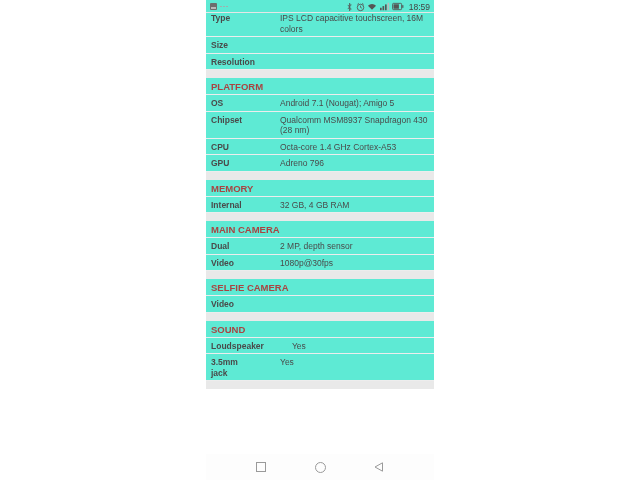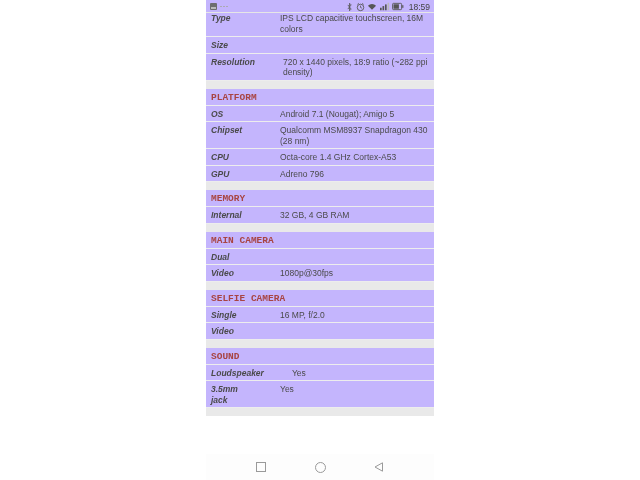--- a/index.html
+++ b/index.html
@@ -14,21 +14,21 @@
   * { box-sizing: border-box; }
   html, body { margin: 0; padding: 0; }
   body {
     width: 640px; height: 480px; overflow: hidden;
     background: var(--bg);
     font-family: "Liberation Sans", sans-serif;
   }
   .canvas { width: 640px; height: 480px; position: relative; }
   .phone {
     width: 228px; height: 480px; margin: 0 auto;
-    background: #c4b5fd; display: flex; flex-direction: column; overflow: hidden;
+    background: #5eead4; display: flex; flex-direction: column; overflow: hidden;
   }
 
   
   .statusbar {
     flex: 0 0 13px; height: 13px;
     display: flex; align-items: center; justify-content: space-between;
     padding: 1px 4px 0 4px;
     border-bottom: 1px solid #e6e6e6;
     color: var(--statusbar_fg);
   }
@@ -38,24 +38,24 @@
   .sb-dots { display: flex; gap: 1.5px; }
   .sb-dots i { width: 1.5px; height: 1.5px; background: #a9a9a9; border-radius: 50%; display:block; }
   .sb-right { display: flex; align-items: center; gap: 2.5px; }
   .sb-right svg { display: block; }
   .sb-time { font-size: 8.5px; color: #444; margin-left: 2px; line-height: 10px; }
 
   
   .spec-table { flex: 1 1 auto; display: flex; flex-direction: column; font-size: 8.5px; color: var(--text); overflow: hidden; }
   .row { display: flex; align-items: flex-start; padding: 3px 4px 2px 5px; border-bottom: 1px solid var(--row_border); line-height: 10.5px; min-height: 15px; }
   .row.clipped { padding-top: 0; }
-  .row .lbl { flex: 0 0 57px; font-weight: bold; padding-right: 16px; font-style: italic; }
+  .row .lbl { flex: 0 0 57px; font-weight: bold; padding-right: 16px; }
   .row .val { flex: 1 1 auto; margin-left: 12px; }
   .sec-band { flex: 0 0 8px; height: 8px; background: var(--band); }
-  .sec-title { font-weight: bold; color: var(--header_red); font-size: 9.5px; line-height: 11px; padding: 3px 0 2px 5px; border-bottom: 1px solid var(--row_border); font-family: Liberation Mono, monospace; }
+  .sec-title { font-weight: bold; color: var(--header_red); font-size: 9.5px; line-height: 11px; padding: 3px 0 2px 5px; border-bottom: 1px solid var(--row_border); }
   .spacer { flex: 1 1 auto; background: #fff; }
 
   
   .navbar {
     flex: 0 0 26px; height: 26px; background: #fdfdfd;
     display: flex; align-items: center; justify-content: space-between;
     padding: 0 48px;
   }
   .nav-btn { display: flex; align-items: center; justify-content: center; width: 14px; height: 14px; }
   .nav-square { width: 10px; height: 10px; border: 1px solid var(--nav_icon); }
@@ -107,21 +107,20 @@
 
       <div class="row clipped">
         <div class="lbl">Type</div>
         <div class="val">IPS LCD capacitive touchscreen, 16M colors</div>
       </div>
       <div class="row">
         <div class="lbl">Size</div>
       </div>
       <div class="row">
         <div class="lbl">Resolution</div>
-        <div class="val">720 x 1440 pixels, 18:9 ratio (~282 ppi density)</div>
       </div>
 
       <div class="sec-band"></div>
       <div class="sec-title">PLATFORM</div>
       <div class="row">
         <div class="lbl">OS</div>
         <div class="val">Android 7.1 (Nougat); Amigo 5</div>
       </div>
       <div class="row">
         <div class="lbl">Chipset</div>
@@ -141,33 +140,30 @@
       <div class="row">
         <div class="lbl">Internal</div>
         <div class="val">32 GB, 4 GB RAM</div>
       </div>
 
       <div class="sec-band"></div>
       <div class="sec-title">MAIN CAMERA</div>
       <div class="row">
         <div class="lbl">Dual</div>
         <div class="val">
+          <div>2 MP, depth sensor</div>
         </div>
       </div>
       <div class="row">
         <div class="lbl">Video</div>
         <div class="val">1080p@30fps</div>
       </div>
 
       <div class="sec-band"></div>
       <div class="sec-title">SELFIE CAMERA</div>
-      <div class="row">
-        <div class="lbl">Single</div>
-        <div class="val">16 MP, f/2.0</div>
-      </div>
       <div class="row">
         <div class="lbl">Video</div>
         <div class="val"></div>
       </div>
 
       <div class="sec-band"></div>
       <div class="sec-title">SOUND</div>
       <div class="row">
         <div class="lbl">Loudspeaker</div>
         <div class="val">Yes</div>

